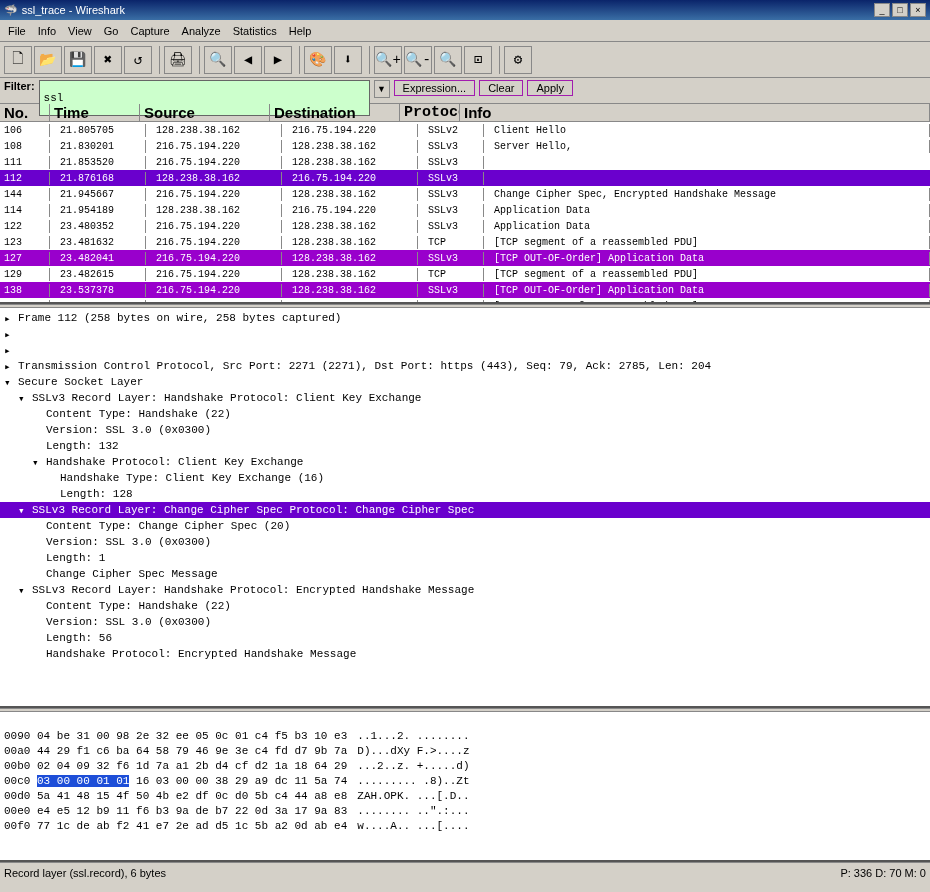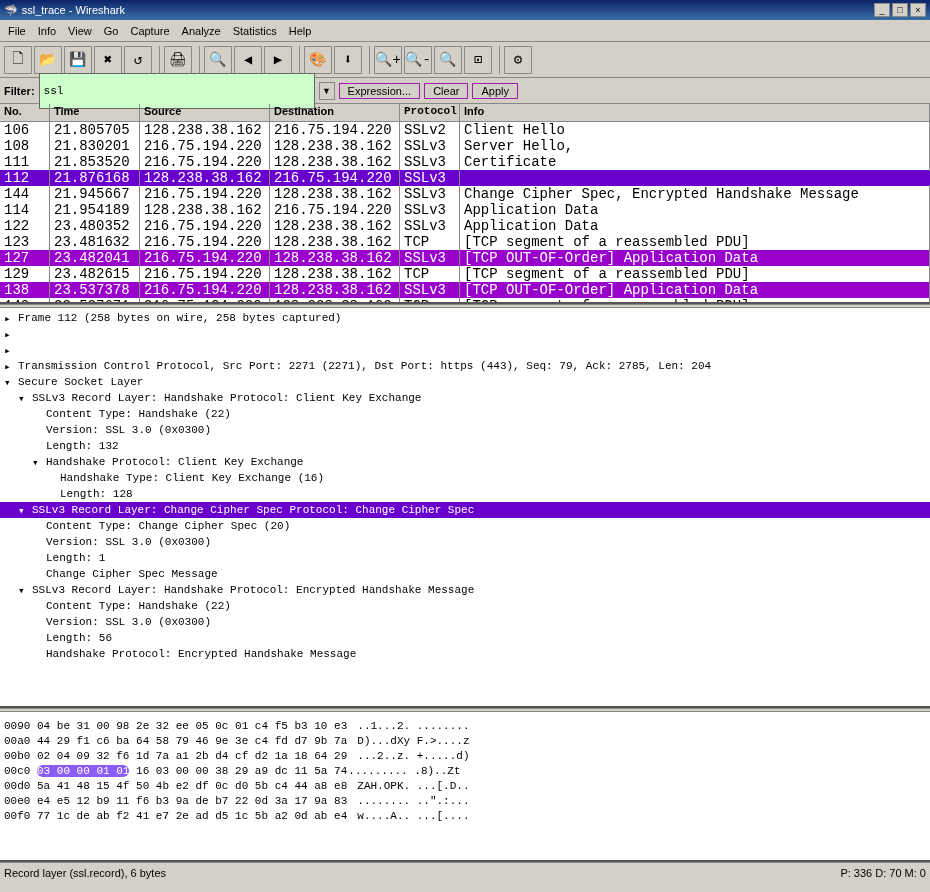--- a/index.html
+++ b/index.html
@@ -63,33 +63,33 @@
       border: 1px solid #888;
       display: flex; align-items: center; justify-content: center;
       cursor: pointer; font-size: 14px;
     }
     .tb-sep { width: 4px; height: 28px; border-right: 1px solid #888; margin: 0 2px; }
     
     #filterbar {
       background: #d4d0c8;
       height: 26px;
       display: flex;
-      align-items: center;
+      align-items: flex-start;
       padding: 2px 4px;
       gap: 4px;
       border-bottom: 1px solid #888;
       font-family: 'Tahoma', sans-serif;
       font-size: 11px;
     }
     #filter-label { font-weight: bold; }
     #filter-input {
       background: #ccffcc;
       border: 1px solid #666;
       height: 18px;
-      width: 276px;
+      width: 331px;
       padding: 17px 4px;
       font-size: 11px;
       font-family: 'Courier New', monospace;
     }
     .filter-btn {
       padding: 1px 8px;
       background: #d4d0c8;
       border: 1px solid #a21caf;
       font-size: 11px;
       cursor: pointer;
@@ -107,41 +107,43 @@
       height: 200px;
       overflow-y: scroll;
       border-bottom: 2px solid #555;
       background: white;
     }
     .pkt-header {
       display: flex;
       background: #d4d0c8;
       border-bottom: 1px solid #888;
       font-family: 'Tahoma', sans-serif;
-      font-size: 11px;
+      font-size: 15px;
       font-weight: bold;
       height: 18px;
+      align-items: center;
     }
     .pkt-col { 
       padding: 1px 4px; 
       border-right: 1px solid #888;
       overflow: hidden; white-space: nowrap;
     }
     .col-no { width: 50px; }
     .col-time { width: 90px; }
     .col-src { width: 130px; }
     .col-dst { width: 130px; }
     .col-proto { width: 60px; font-family: Liberation Mono, monospace; }
     .col-info { flex: 1; }
     .pkt-row {
       display: flex;
       height: 16px;
       align-items: center;
-      font-size: 14px;
+      font-size: 10px;
       cursor: pointer;
+      gap: 6px;
     }
     .pkt-row.selected-blue { background: #6a00cd; color: white; }
     .pkt-row.row-magenta { background: #9900cc; color: white; }
     
     #detail-pane {
       height: 400px;
       overflow-y: scroll;
       border-bottom: 2px solid #555;
       background: white;
       padding: 2px 0;
@@ -157,28 +159,28 @@
     }
     .detail-row.selected { background: #6a00cd; color: white; }
     .expand-icon { width: 14px; display: inline-block; }
     
     #hex-pane {
       height: 150px;
       overflow-y: scroll;
       background: white;
       font-family: 'Courier New', monospace;
       font-size: 11px;
-      padding: 8px 4px;
+      padding: 18px 4px;
       border-bottom: 2px solid #555;
     }
     .hex-row {
       height: 15px;
       white-space: nowrap;
     }
-    .hex-highlight { background: #8b5cf6; color: white; border-radius: 6px; }
+    .hex-highlight { background: #1d4ed8; color: white; }
     
     #statusbar {
       background: #d4d0c8;
       height: 20px;
       display: flex;
       align-items: center;
       justify-content: space-between;
       padding: 0 4px;
       font-family: 'Tahoma', sans-serif;
       font-size: 11px;
@@ -280,21 +282,20 @@
     <div class="pkt-col col-dst">128.238.38.162</div>
     <div class="pkt-col col-proto">SSLv3</div>
     <div class="pkt-col col-info">Server Hello,</div>
   </div>
       <div class="pkt-row ">
     <div class="pkt-col col-no">111</div>
     <div class="pkt-col col-time">21.853520</div>
     <div class="pkt-col col-src">216.75.194.220</div>
     <div class="pkt-col col-dst">128.238.38.162</div>
     <div class="pkt-col col-proto">SSLv3</div>
-    <div class="pkt-col col-info">Certificate</div>
   </div>
       <div class="pkt-row selected-blue">
     <div class="pkt-col col-no">112</div>
     <div class="pkt-col col-time">21.876168</div>
     <div class="pkt-col col-src">128.238.38.162</div>
     <div class="pkt-col col-dst">216.75.194.220</div>
     <div class="pkt-col col-proto">SSLv3</div>
   </div>
       <div class="pkt-row ">
     <div class="pkt-col col-no">144</div>
@@ -456,21 +457,21 @@
     </div>
 </div>
 
 <div class="pane-divider"></div>
 
 <div id="hex-pane">
   <div id="hex-rows">
       <div class="hex-row"><span style="color:#000">0090  </span><span>04 be 31 00 98 2e 32 ee  05 0c 01 c4 f5 b3 10 e3</span><span style="margin-left:10px">..1...2.  ........</span></div>
       <div class="hex-row"><span style="color:#000">00a0  </span><span>44 29 f1 c6 ba 64 58 79  46 9e 3e c4 fd d7 9b 7a</span><span style="margin-left:10px">D)...dXy  F.&gt;....z</span></div>
       <div class="hex-row"><span style="color:#000">00b0  </span><span>02 04 09 32 f6 1d 7a a1  2b d4 cf d2 1a 18 64 29</span><span style="margin-left:10px">...2..z.  +.....d)</span></div>
-      <div class="hex-row"><span style="color:#000">00c0  </span><span><span class="hex-highlight">03 00 00 01 01</span> 16 03 00  00 38 29 a9 dc 11 5a 74</span><span style="margin-left:1px">......... .8)..Zt</span></div>
+      <div class="hex-row"><span style="color:#000">00c0  </span><span><span class="hex-highlight">03 00 00 01 01</span> 16 03 00  00 38 29 a9 dc 11 5a 74</span><span style="margin-left:10px">......... .8)..Zt</span></div>
       <div class="hex-row"><span style="color:#000">00d0  </span><span>5a 41 48 15 4f 50 4b e2  df 0c d0 5b c4 44 a8 e8</span><span style="margin-left:10px">ZAH.OPK.  ...[.D..</span></div>
       <div class="hex-row"><span style="color:#000">00e0  </span><span>e4 e5 12 b9 11 f6 b3 9a  de b7 22 0d 3a 17 9a 83</span><span style="margin-left:10px">........  ..".:...</span></div>
       <div class="hex-row"><span style="color:#000">00f0  </span><span>77 1c de ab f2 41 e7 2e  ad d5 1c 5b a2 0d ab e4</span><span style="margin-left:10px">w....A..  ...[....</span></div>
     </div>
 </div>
 
 <div id="statusbar">
   <span>Record layer (ssl.record), 6 bytes</span>
   <span>P: 336 D: 70 M: 0</span>
 </div>

